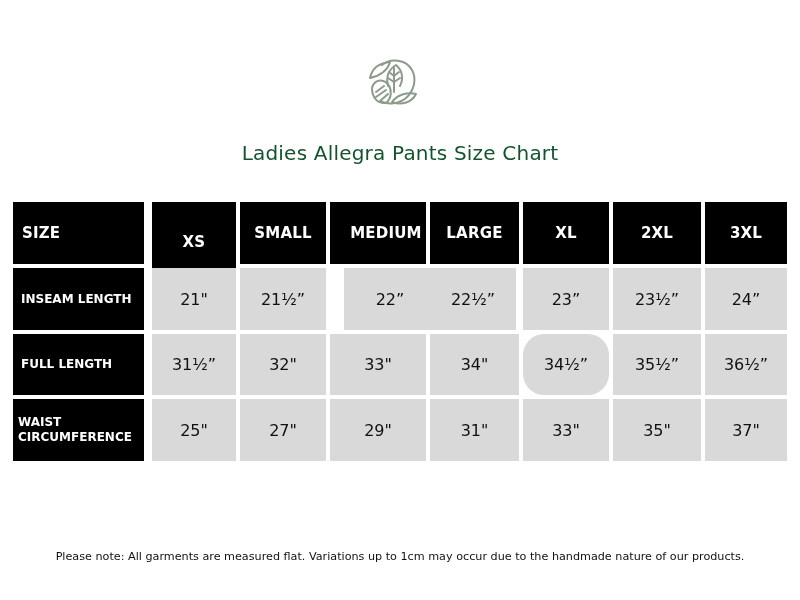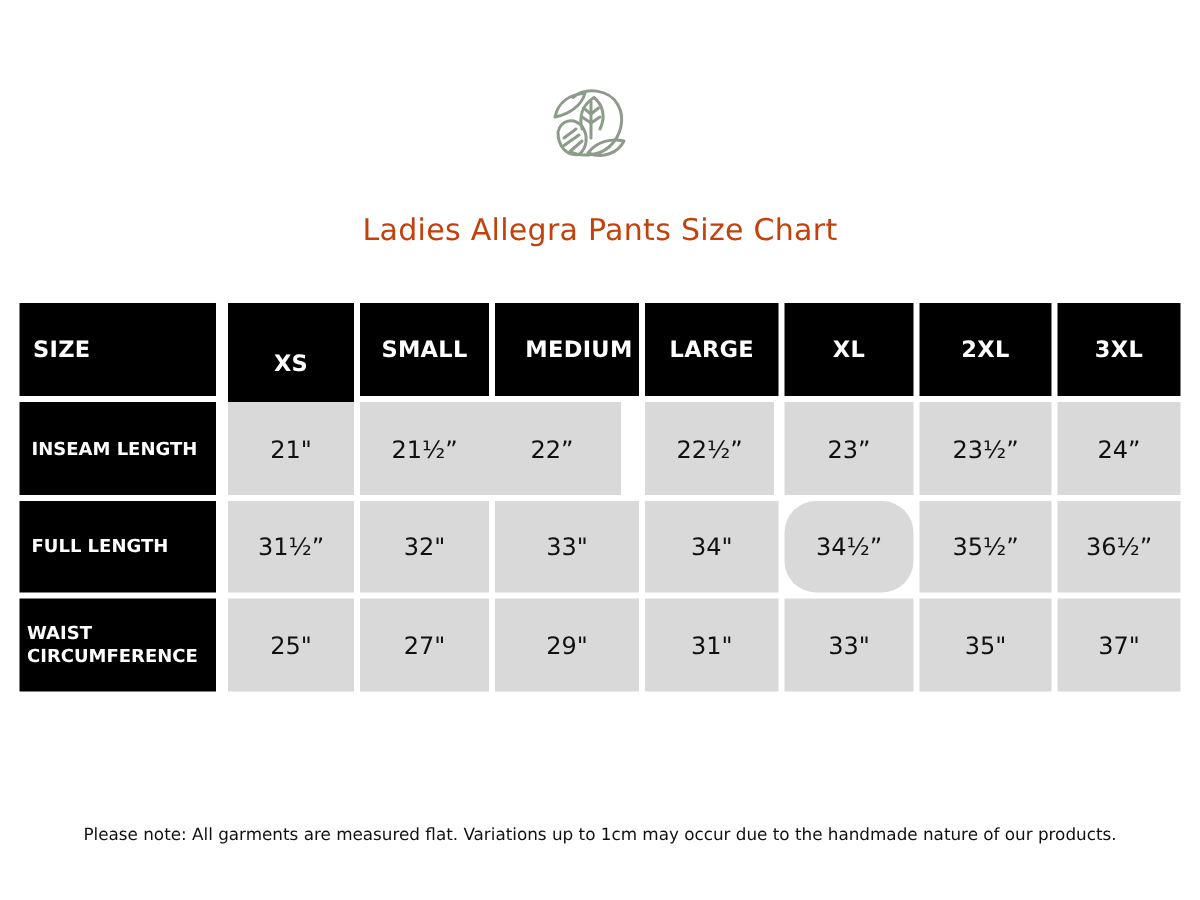--- a/index.html
+++ b/index.html
@@ -23,21 +23,21 @@
       height: 52px;
     }
     .title {
       position: absolute;
       left: 0;
       width: 800px;
       top: 141px;
       text-align: center;
       font-family: "DejaVu Sans", sans-serif;
       font-size: 20px;
-      color: #c2410c;
+      color: #14532d;
       letter-spacing: 0.2px;
     }
     .cell {
       position: absolute;
       display: flex;
       align-items: center;
       justify-content: center;
       box-sizing: border-box;
     }
     .hdr {
@@ -123,21 +123,21 @@
 
 <div class="cell lbl" style="left:13px; top:268px; width:131px; height:62px;">
   <span>INSEAM LENGTH</span>
 </div>
 <div class="cell val" style="left:152px; top:268px; width:84px; height:62px;">
     <span>21"</span>
   </div>
 <div class="cell val" style="left:240px; top:268px; width:86px; height:62px;">
     <span>21½”</span>
   </div>
-<div class="cell val" style="left:322px; top:268px; width:92px; height:62px;text-align:right;">
+<div class="cell val" style="left:344px; top:268px; width:92px; height:62px;text-align:right;">
     <span>22”</span>
   </div>
 <div class="cell val" style="left:430px; top:268px; width:86px; height:62px;">
     <span>22½”</span>
   </div>
 <div class="cell val" style="left:523px; top:268px; width:86px; height:62px;">
     <span>23”</span>
   </div>
 <div class="cell val" style="left:613px; top:268px; width:88px; height:62px;">
     <span>23½”</span>

